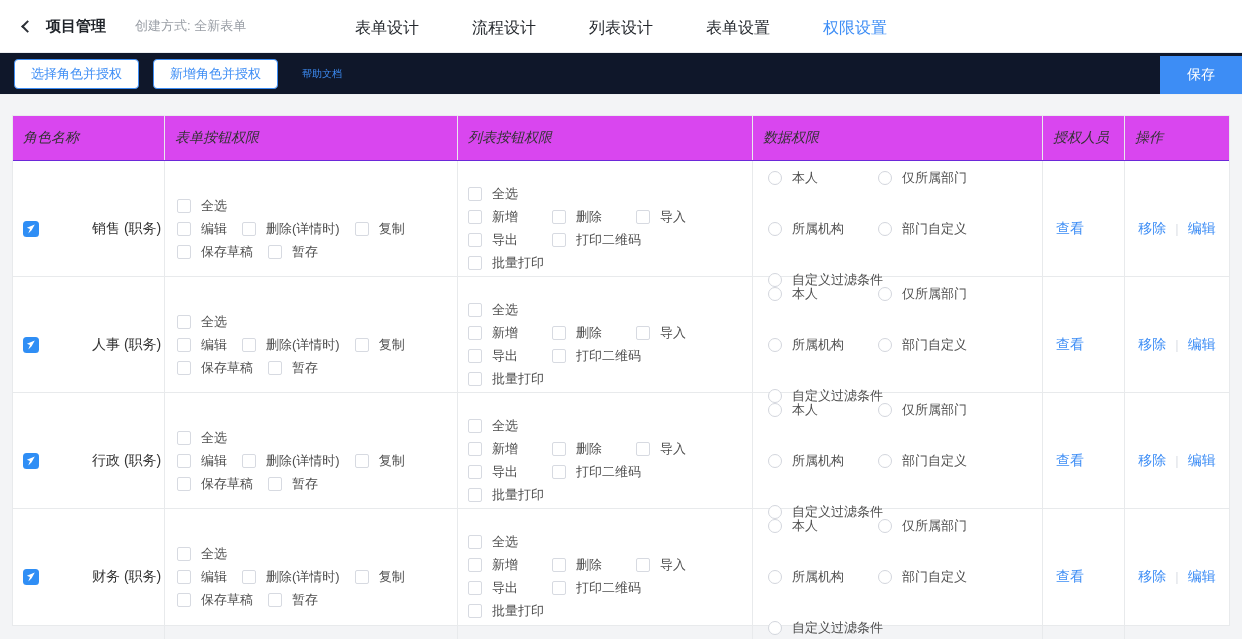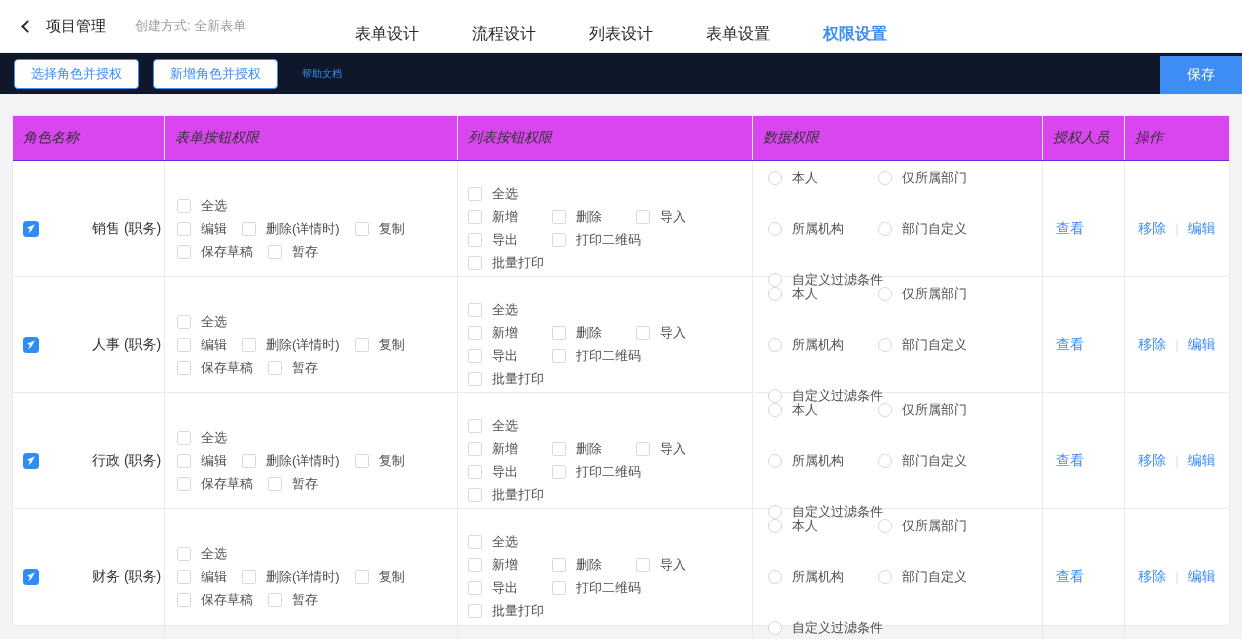--- a/index.html
+++ b/index.html
@@ -7,27 +7,27 @@
     font-family:"Liberation Sans", sans-serif; background:#f3f4f6; color:#333; }
 
   
   .topbar { height:53px; background:#fff; border-bottom:1px solid #ebedf0;
     display:flex; align-items:center; padding:0 16px; position:relative; }
   .back-btn { display:flex; align-items:center; justify-content:center;
     width:18px; height:18px; cursor:pointer; }
   .chev { display:inline-block; width:9px; height:9px;
     border-left:2px solid #2b2f36; border-bottom:2px solid #2b2f36;
     transform:rotate(45deg); margin-left:4px; }
-  .page-title { font-size:15px; font-weight:normal; color:#1f2329; margin-left:12px; }
+  .page-title { font-size:15px; font-weight:bold; color:#1f2329; margin-left:12px; }
   .subtitle { font-size:13px; color:#9a9fa6; margin-left:29px; }
-  .tabs { position:absolute; left:50%; top:9px; transform:translateX(-50%);
+  .tabs { position:absolute; left:50%; top:3px; transform:translateX(-50%);
     height:100%; display:flex; gap:37px; }
   .tab { height:100%; display:flex; align-items:center; font-size:16px;
     color:#25292e; padding:0 8px; border-bottom:2px solid transparent; cursor:pointer; }
-  .tab.active { color:#3d8df5; border-bottom-color:#3d8df5;font-weight:bold; }
+  .tab.active { color:#3d8df5; border-bottom-color:#3d8df5; }
 
   
   .toolbar { height:42px; background:#0f172a; display:flex; align-items:center;
     padding-left:14px; position:relative; border-bottom:1px solid #eef0f2; }
   .btn-outline { height:30px; padding:0 16px; background:#fff;
     border:1px solid #3d8df5; border-radius:4px; color:#3d8df5; font-size:13px;
     display:flex; align-items:center; margin-right:14px; cursor:pointer; }
   .help-link { color:#3d8df5; font-size:10px; margin-left:10px; cursor:pointer; }
   .btn-save { position:absolute; right:0; bottom:0; width:82px; height:38px;
     background:#3d8df5; border:none; color:#fff; font-size:14px;

